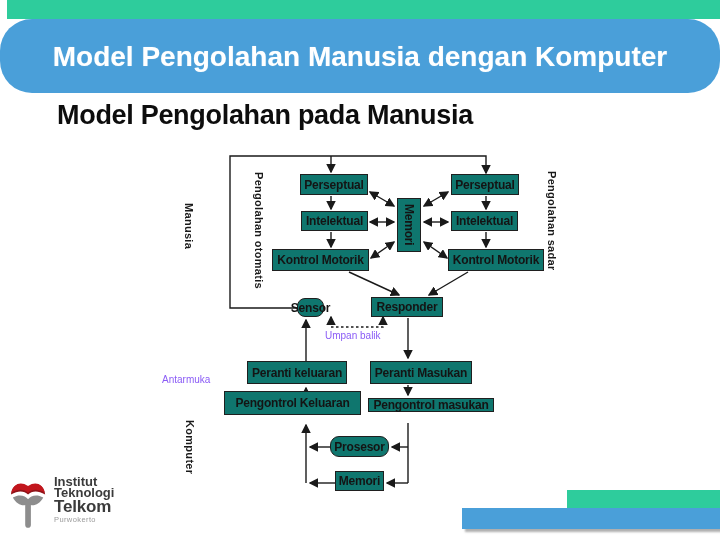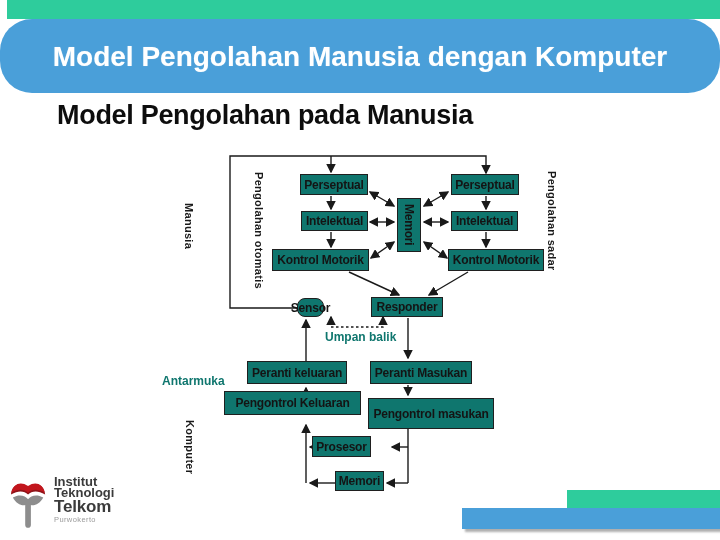--- a/index.html
+++ b/index.html
@@ -29,21 +29,21 @@
     display:flex;align-items:center;justify-content:center;
     font-size:12px;font-weight:700;color:#141414;white-space:nowrap;
     box-sizing:border-box;letter-spacing:-0.2px;
   }
   .vbox{writing-mode:vertical-rl;}
   .vlabel{
     position:absolute;writing-mode:vertical-rl;
     font-size:11px;font-weight:700;color:#1a1a1a;white-space:nowrap;letter-spacing:0.3px;
   }
   .hlabel{
-    position:absolute;font-size:12px;font-weight:700;color:#0f766e;white-space:nowrap;
+    position:absolute;font-size:10px;font-weight:400;color:#8b5cf6;white-space:nowrap;
   }
   svg.wires{position:absolute;left:0;top:0;pointer-events:none;}
   
   .bar-green{position:absolute;left:567px;top:490px;width:153px;height:18px;background:#2ECC9C;}
   .bar-blue{position:absolute;left:462px;top:508px;width:258px;height:21px;background:#4A9FD9;
     box-shadow:3px 3px 2px rgba(110,110,110,.55);}
   
   .logo{position:absolute;left:10px;top:476px;width:130px;height:60px;display:flex;}
   .logo-mark{width:38px;height:56px;margin-top:2px;}
   .logo-text{margin-left:6px;display:flex;flex-direction:column;justify-content:flex-start;}
@@ -101,22 +101,22 @@
 <div class="dbox" style="left:272px;top:249px;width:97px;height:22px;">Kontrol Motorik</div>
 <div class="dbox vbox" style="left:397px;top:198px;width:24px;height:54px;">Memori</div>
 <div class="dbox" style="left:451px;top:174px;width:68px;height:21px;">Perseptual</div>
 <div class="dbox" style="left:451px;top:211px;width:67px;height:20px;">Intelektual</div>
 <div class="dbox" style="left:448px;top:249px;width:96px;height:22px;">Kontrol Motorik</div>
 <div class="dbox" style="left:297px;top:298px;width:27px;height:19px;border-radius:8px;">Sensor</div>
 <div class="dbox" style="left:371px;top:297px;width:72px;height:20px;">Responder</div>
 <div class="dbox" style="left:247px;top:361px;width:100px;height:23px;">Peranti keluaran</div>
 <div class="dbox" style="left:370px;top:361px;width:102px;height:23px;">Peranti Masukan</div>
 <div class="dbox" style="left:224px;top:391px;width:137px;height:24px;">Pengontrol Keluaran</div>
-<div class="dbox" style="left:368px;top:398px;width:126px;height:31px;">Pengontrol masukan</div>
-<div class="dbox" style="left:312px;top:436px;width:59px;height:21px;">Prosesor</div>
+<div class="dbox" style="left:368px;top:398px;width:126px;height:14px;">Pengontrol masukan</div>
+<div class="dbox" style="left:330px;top:436px;width:59px;height:21px;border-radius:9px;">Prosesor</div>
 <div class="dbox" style="left:335px;top:471px;width:49px;height:20px;">Memori</div>
 
 <div class="vlabel" style="left:183px;top:203px;">Manusia</div>
 <div class="vlabel" style="left:253px;top:172px;">Pengolahan otomatis</div>
 <div class="vlabel" style="left:546px;top:171px;">Pengolahan sadar</div>
 <div class="vlabel" style="left:184px;top:420px;">Komputer</div>
 <div class="hlabel" style="left:162px;top:374px;">Antarmuka</div>
 <div class="hlabel" style="left:325px;top:330px;">Umpan balik</div>
 
 <div class="bar-green"></div>

